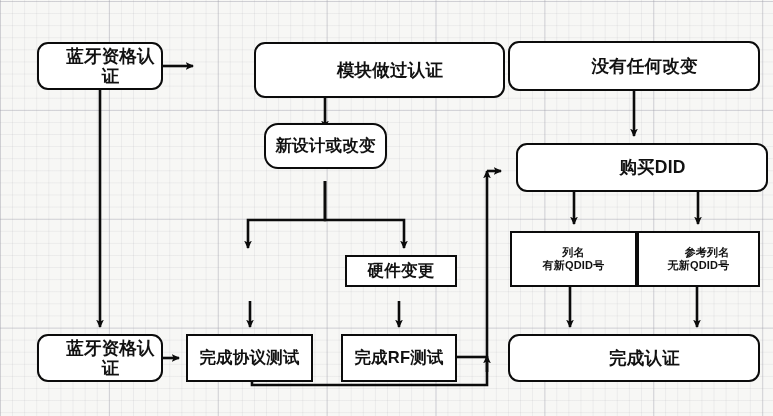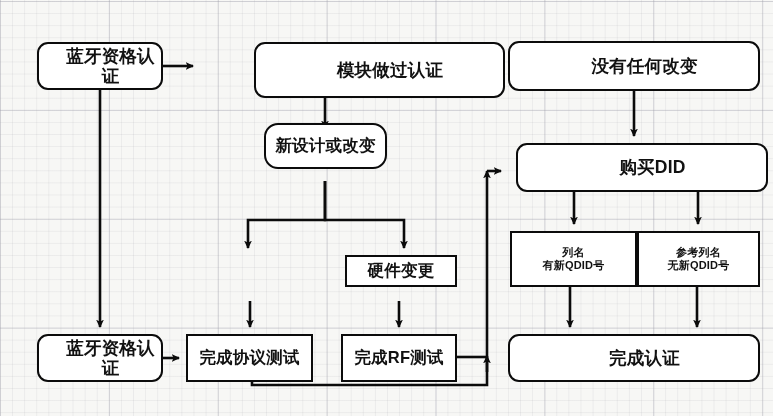--- a/index.html
+++ b/index.html
@@ -84,20 +84,20 @@
   </svg>
 
   <div class="node rounded t18" style="left: 37px; top: 42px; width: 126px; height: 48px;">蓝牙资格认证</div>
   <div class="node rounded t18" style="left: 210px; top: 42px; width: 251px; height: 56px; margin-left: 44px;">模块做过认证</div>
   <div class="node rounded t18" style="left: 508px; top: 41px; width: 252px; height: 50px;">没有任何改变</div>
   <div class="node sharp   t16" style="left: 264px; top: 123px; width: 123px; height: 46px; border-radius: 14px;">新设计或改变</div>
   <div class="node rounded t18" style="left: 508px; top: 143px; width: 252px; height: 49px; margin-left: 8px;">购买DID</div>
   <div class="node sharp   t16" style="left: 345px; top: 255px; width: 112px; height: 32px;">硬件变更</div>
   <div class="node sharp   t15" style="left: 510px; top: 231px; width: 127px; height: 56px;">列名
 有新QDID号</div>
-  <div class="node sharp   t15" style="left: 637px; top: 231px; width: 123px; height: 56px;">参考列名
+  <div class="node sharp   t15" style="left: 637px; top: 231px; width: 123px; height: 56px; text-align: right;">参考列名
 无新QDID号</div>
   <div class="node rounded t18" style="left: 37px; top: 334px; width: 126px; height: 48px;">蓝牙资格认证</div>
   <div class="node sharp   t16" style="left: 186px; top: 334px; width: 127px; height: 48px;">完成协议测试</div>
   <div class="node sharp   t16" style="left: 341px; top: 334px; width: 116px; height: 48px;">完成RF测试</div>
   <div class="node rounded t18" style="left: 508px; top: 334px; width: 252px; height: 48px;">完成认证</div>
 
 </div>
 
 </body></html>

